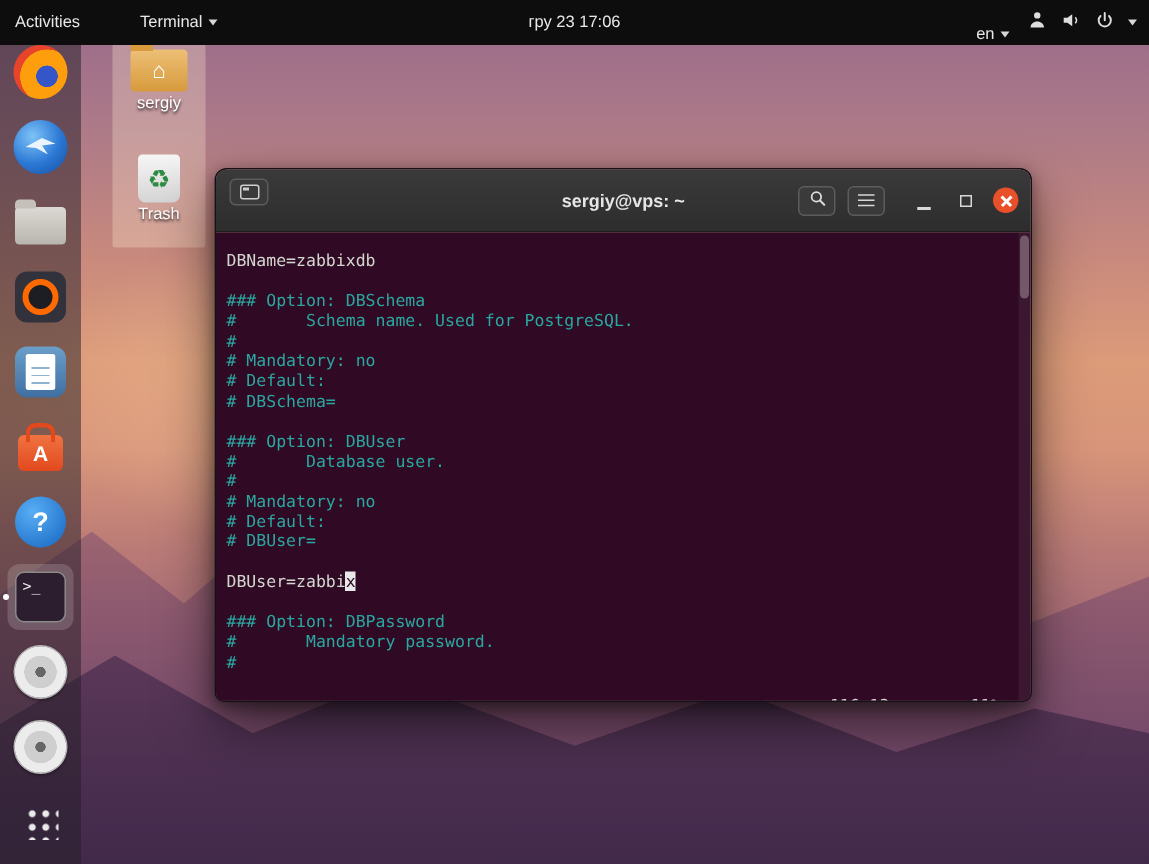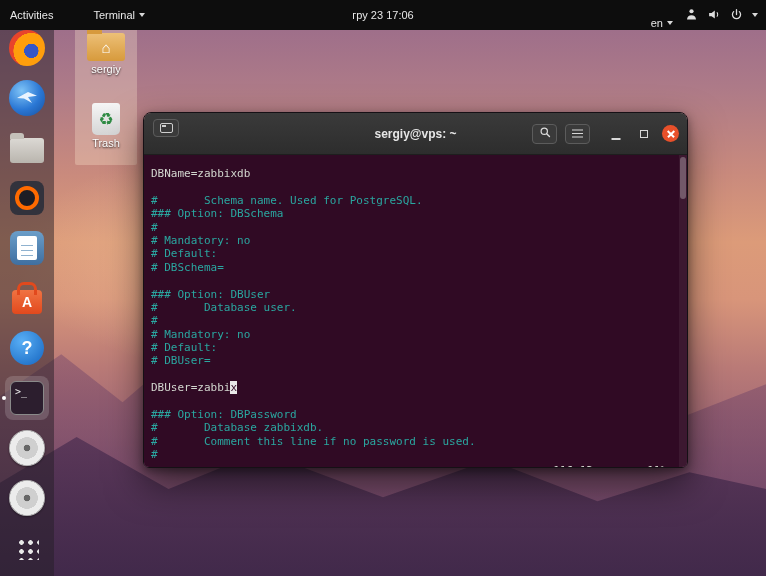--- a/index.html
+++ b/index.html
@@ -255,39 +255,38 @@
         <button class="wbtn">
             <span class="max-glyph"></span>
           </button>
         <button class="close-btn"></button>
       </div>
     </div>
     <div class="term-body">
       <div class="tlines">
           <div class="tline plain">DBName=zabbixdb</div>
           <div class="tline plain">&nbsp;</div>
+          <div class="tline comment">### Option: DBSchema</div>
           <div class="tline comment">#	Schema name. Used for PostgreSQL.</div>
-          <div class="tline comment">### Option: DBSchema</div>
           <div class="tline comment">#</div>
           <div class="tline comment"># Mandatory: no</div>
           <div class="tline comment"># Default:</div>
           <div class="tline comment"># DBSchema=</div>
           <div class="tline plain">&nbsp;</div>
           <div class="tline comment">### Option: DBUser</div>
           <div class="tline comment">#	Database user.</div>
           <div class="tline comment">#</div>
           <div class="tline comment"># Mandatory: no</div>
           <div class="tline comment"># Default:</div>
           <div class="tline comment"># DBUser=</div>
           <div class="tline plain">&nbsp;</div>
           <div class="tline plain">DBUser=zabbi<span class="cursor">x</span></div>
           <div class="tline plain">&nbsp;</div>
           <div class="tline comment">### Option: DBPassword</div>
-          <div class="tline comment">#	Database zabbixdb.</div>
-          <div class="tline comment">#	Comment this line if no password is used.</div>
+          <div class="tline comment">#	Mandatory password.</div>
           <div class="tline comment">#</div>
         </div>
       <div class="statusline">
         <span class="pos">116,13</span>
         <span class="pct">11%</span>
       </div>
       <div class="term-scrollbar">
           <div class="thumb"></div>
         </div>
     </div>

